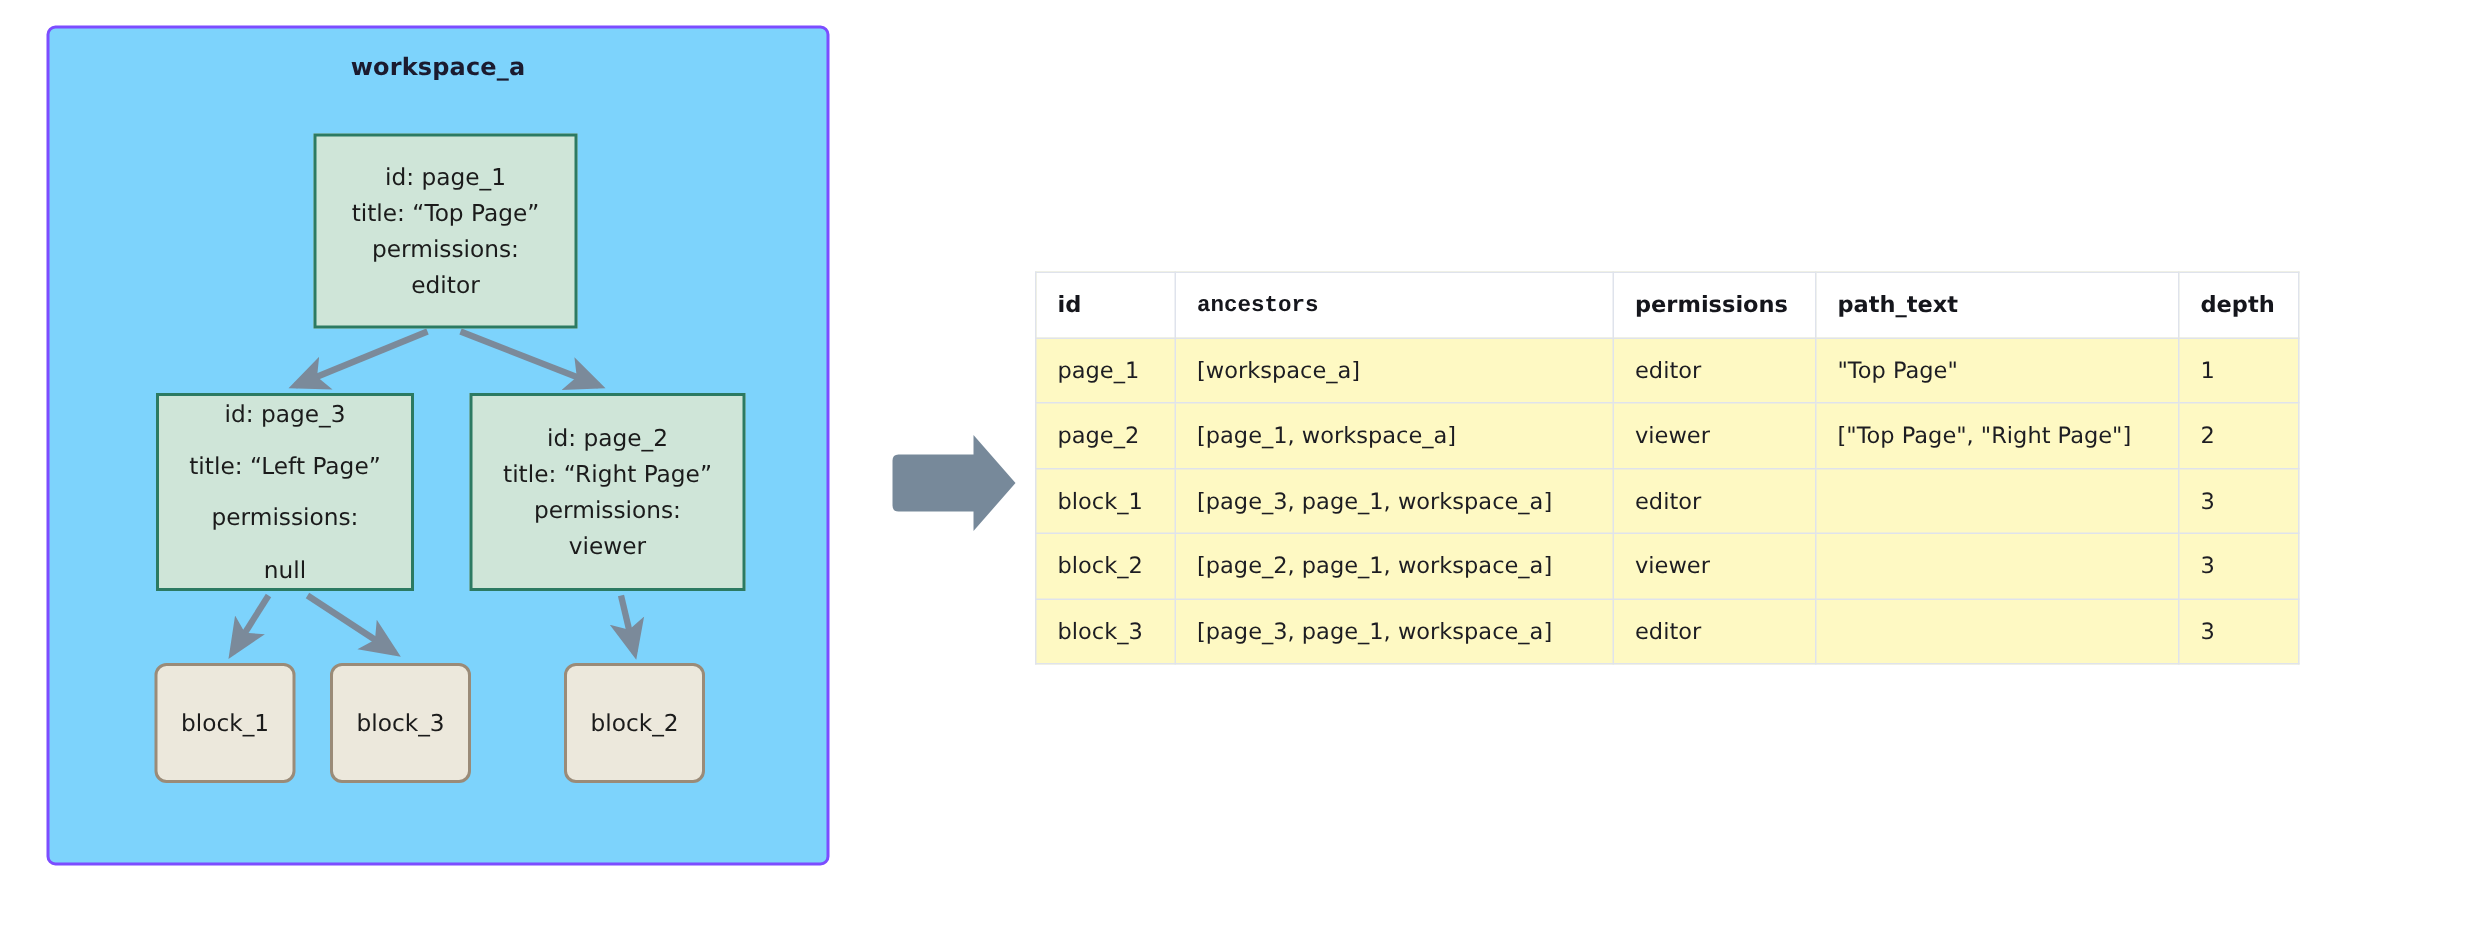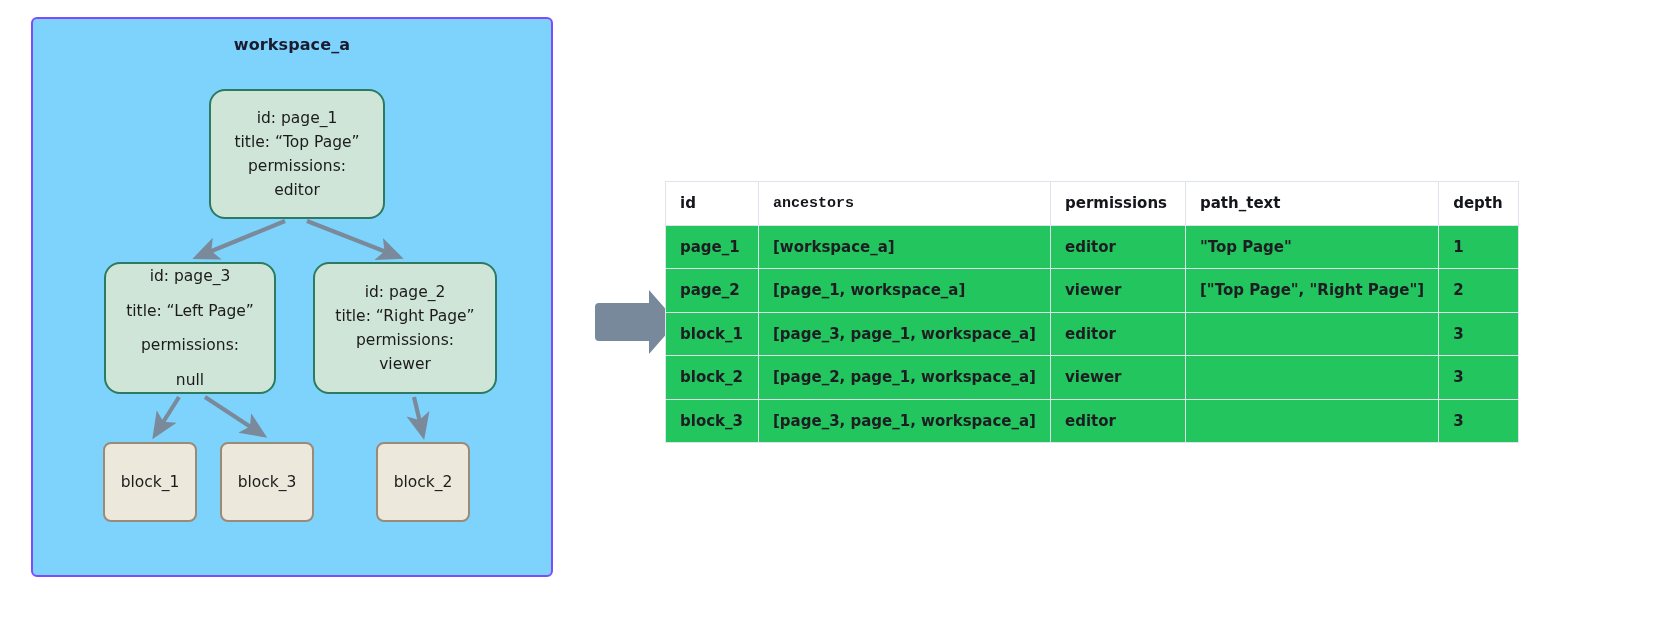--- a/index.html
+++ b/index.html
@@ -37,21 +37,21 @@
     font-weight: bold;
     color: #1b1b2f;
     letter-spacing: 0.1px;
   }
 
   
   .page-node {
     position: absolute;
     background: #cfe5d8;
     border: 2px solid #2c7a62;
-    border-radius: 16px;
+    border-radius: 0;
     box-sizing: border-box;
     display: flex;
     flex-direction: column;
     align-items: center;
     justify-content: center;
     color: #1b1b1b;
     font-size: 15.5px;
     line-height: 1.55;
   }
   .page-node .ln { white-space: nowrap; }
@@ -92,36 +92,36 @@
     position: absolute;
     left: 565px;
     top: 285px;
     width: 115px;
     height: 80px;
   }
 
   
   #result-table {
     position: absolute;
-    left: 665px;
+    left: 690px;
     top: 181px;
     border-collapse: collapse;
-    background: #22c55e;
+    background: #fef9c3;
     font-size: 15px;
     color: #1d1d22;
   }
   #result-table th,
   #result-table td {
     border: 1px solid #dfe3ec;
     text-align: left;
     padding: 0 14px;
     height: 43.5px;
     box-sizing: border-box;
     white-space: nowrap;
-    font-weight: bold;
+    font-weight: normal;
   }
   #result-table thead th {
     font-weight: bold;
     color: #15161c;
     background: #ffffff;
   }
   .col-id        { width: 93px; }
   .col-ancestors { width: 292px; font-family: Liberation Mono, monospace; }
   .col-perms     { width: 135px; }
   .col-path      { width: 242px; }

